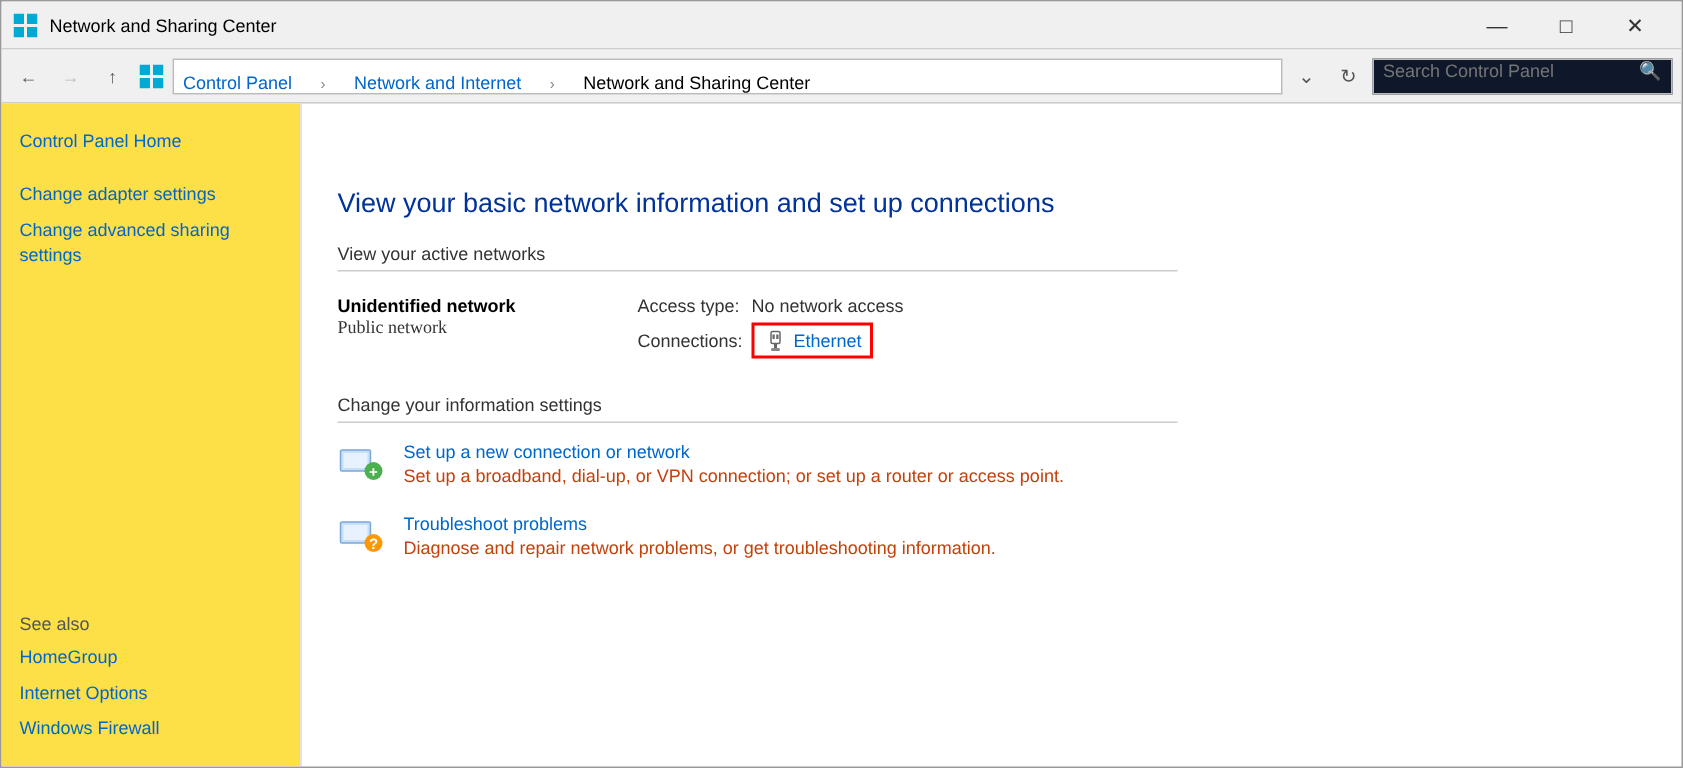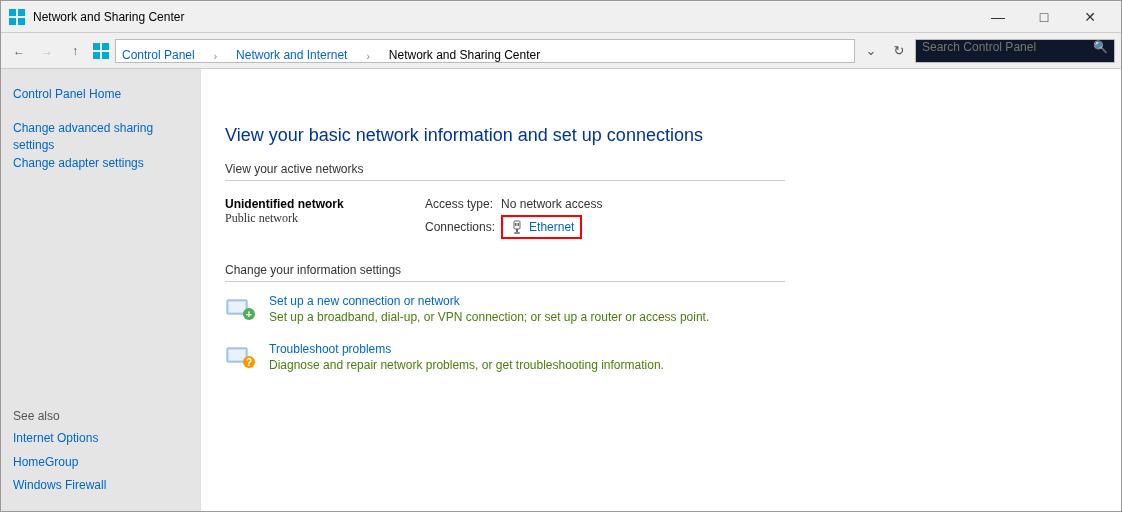--- a/index.html
+++ b/index.html
@@ -122,21 +122,21 @@
     
     .main-content {
       display: flex;
       flex: 1;
       overflow: hidden;
     }
 
     
     .sidebar {
       width: 200px;
-      background: #e5e5e5;
+      background: #fde047;
       border-right: 1px solid #e0e0e0;
       padding: 16px 12px;
       display: flex;
       flex-direction: column;
       gap: 4px;
     }
     .sidebar-link {
       color: #0066cc;
       text-decoration: none;
       font-size: 12px;
@@ -241,21 +241,21 @@
     .setting-text {}
     .setting-link {
       color: #0066cc;
       text-decoration: none;
       font-size: 12px;
       cursor: pointer;
       display: block;
     }
     .setting-desc {
       font-size: 12px;
-      color: #4d7c0f;
+      color: #c2410c;
       margin-top: 2px;
       text-align: right;
     }
 
     
     .see-also-title {
       font-size: 12px;
       color: #555;
       margin-bottom: 6px;
     }
@@ -305,28 +305,28 @@
     <input type="text" placeholder="Search Control Panel" style="">
     <span class="search-icon">🔍</span>
   </div>
 </div>
 
 <div class="main-content">
 
   <div class="sidebar">
     <a class="sidebar-link">Control Panel Home</a>
     <div style="margin-top:12px">
+      <a class="sidebar-link" style="display:block;margin-bottom:6px">Change adapter settings</a>
       <a class="sidebar-link" style="display:block;line-height:1.4">Change advanced sharing<br>settings</a>
-      <a class="sidebar-link" style="display:block;margin-bottom:6px">Change adapter settings</a>
     </div>
 
     <div class="sidebar-see-also">
       <div class="see-also-title">See also</div>
+      <a class="sidebar-link" style="display:block;margin-bottom:4px">HomeGroup</a>
       <a class="sidebar-link" style="display:block;margin-bottom:4px">Internet Options</a>
-      <a class="sidebar-link" style="display:block;margin-bottom:4px">HomeGroup</a>
       <a class="sidebar-link" style="display:block">Windows Firewall</a>
     </div>
   </div>
 
   <div class="content-panel">
     <h1 class="page-title">View your basic network information and set up connections</h1>
 
     <div class="section-header">View your active networks</div>
 
     <div class="network-table">

